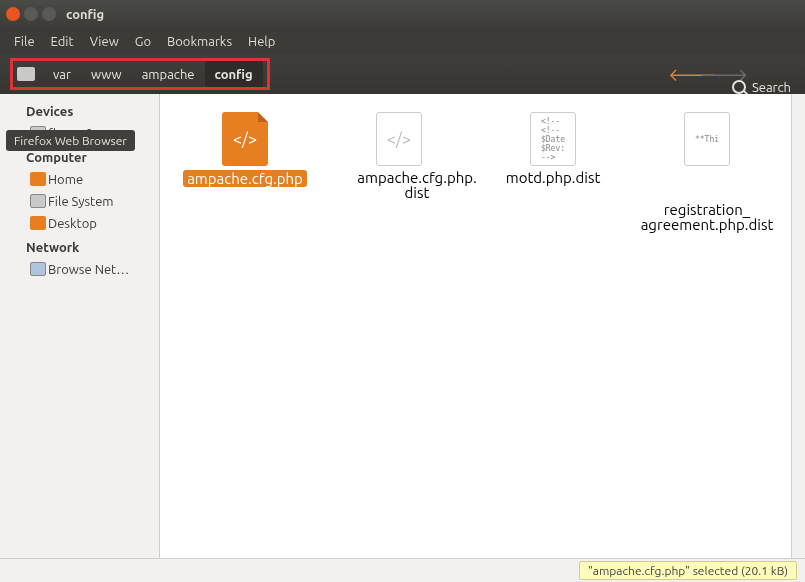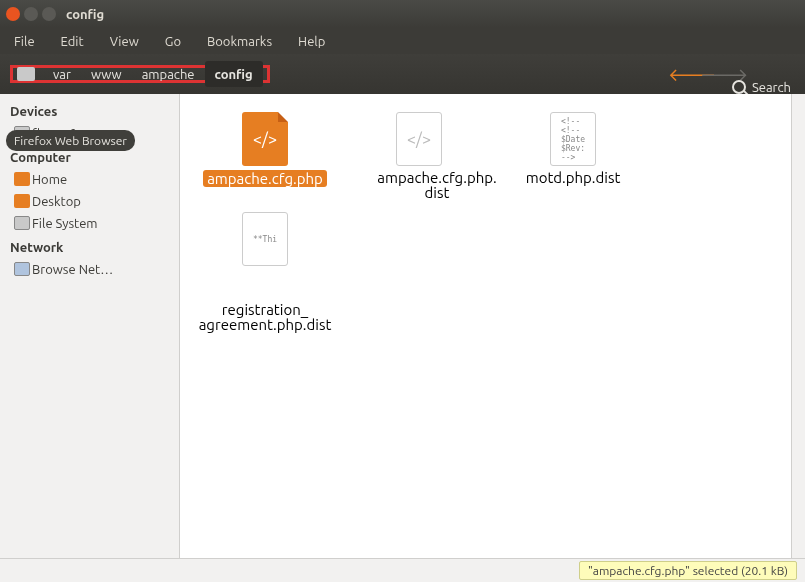--- a/index.html
+++ b/index.html
@@ -4,36 +4,36 @@
 <style>
   * { box-sizing: border-box; margin: 0; padding: 0; }
   body { font-family: Ubuntu, "Liberation Sans", sans-serif; font-size: 13px; background: #fff; width: 805px; height: 582px; overflow: hidden; position: relative; }
   .titlebar { background: linear-gradient(#4a4a46, #3c3b37); height: 28px; display: flex; align-items: center; padding: 0 6px; color: #dfdbd2; }
   .win-btns { display: flex; gap: 4px; margin-right: 10px; }
   .win-btn { width: 14px; height: 14px; border-radius: 50%; display: inline-block; }
   .win-close { background: #e95420; }
   .win-min { background: #5a5955; }
   .win-max { background: #5a5955; }
   .title-text { font-weight: bold; font-size: 13px; }
-  .menubar { background: #3c3b37; height: 26px; display: flex; align-items: center; padding: 0 6px; gap: 10px; color: #dfdbd2; }
+  .menubar { background: #3c3b37; height: 26px; display: flex; align-items: center; padding: 0 6px; gap: 0; color: #dfdbd2; }
   .menu-item { padding: 3px 8px; cursor: default; }
   .toolbar { background: linear-gradient(#3f3e3a, #363531); height: 40px; display: flex; align-items: center; padding: 0 6px; position: relative; }
-  .breadcrumb-wrap { border: 3px solid #d33; display: flex; align-items: center; height: 18px; padding: 0 4px; margin-left: 4px; }
+  .breadcrumb-wrap { border: 3px solid #d33; display: flex; align-items: center; height: 32px; padding: 0 4px; margin-left: 4px; }
   .bc-icon { width: 18px; height: 14px; background: #c9c9c9; border-radius: 2px; margin-right: 8px; display: inline-block; position: relative; }
   .bc-seg { color: #e6e4df; padding: 6px 10px; font-size: 13px; }
   .bc-seg.current { background: #2d2c29; border-radius: 3px; font-weight: bold; }
   .toolbar-right { margin-left: auto; display: flex; align-items: center; gap: 10px; padding-right: 8px; }
   .nav-arrow { font-size: 18px; width: 22px; text-align: center; }
   .nav-back { color: #e67e22; }
   .nav-fwd { color: #6b6a66; }
   .search-btn { display: flex; align-items: center; gap: 6px; color: #e6e4df; margin-top: 25px; }
   .search-icon { width: 14px; height: 14px; border: 2px solid #e6e4df; border-radius: 50%; position: relative; display: inline-block; }
   .search-icon::after { content: ''; position: absolute; width: 6px; height: 2px; background: #e6e4df; transform: rotate(45deg); right: -5px; bottom: -2px; }
   .content { display: flex; height: calc(582px - 28px - 26px - 40px - 24px); }
-  .sidebar { width: 180px; background: #f2f1f0; border-right: 1px solid #d0cfcd; padding: 4px 0; overflow-y: auto; }
+  .sidebar { width: 160px; background: #f2f1f0; border-right: 1px solid #d0cfcd; padding: 4px 16px; overflow-y: auto; }
   .sb-heading { font-weight: bold; padding: 6px 10px 4px; color: #3c3b37; font-size: 13px; }
   .sb-item { display: flex; align-items: center; gap: 2px; padding: 4px 10px 4px 14px; color: #3c3b37; }
   .sb-icon { width: 16px; height: 14px; display: inline-block; }
   .sb-floppy { background: #c9c9c9; border: 1px solid #888; border-radius: 2px; }
   .sb-home { background: #e67e22; border-radius: 2px; }
   .sb-desktop { background: #e67e22; border-radius: 2px; }
   .sb-fs { background: #c9c9c9; border: 1px solid #888; border-radius: 2px; }
   .sb-trash { background: #e0e0e0; border: 1px solid #888; border-radius: 2px; }
   .sb-net { background: #b0c4de; border: 1px solid #888; border-radius: 2px; }
   .main { flex: 1; background: #fff; position: relative; }
@@ -42,21 +42,21 @@
   .file-icon { width: 46px; height: 54px; margin-bottom: 4px; display: flex; align-items: center; justify-content: center; position: relative; font-size: 11px; }
   .file-icon.code-sel { background: #e67e22; border-radius: 3px; color: #fff; font-size: 16px; }
   .file-icon.code-sel::before { content: ''; position: absolute; top: 0; right: 0; border-top: 10px solid #fff; border-left: 10px solid #c75f14; }
   .file-icon.code { background: #fff; border: 1px solid #ccc; border-radius: 3px; color: #bbb; font-size: 16px; }
   .file-icon.txt { background: #fff; border: 1px solid #ccc; border-radius: 3px; color: #888; font-family: monospace; font-size: 8px; line-height: 9px; padding: 4px; white-space: pre; text-align: left; }
   .file-label { font-size: 15px; line-height: 15px; max-width: 140px; }
   .file-label.selected { background: #e67e22; color: #fff; padding: 1px 4px; border-radius: 3px; display: inline-block; }
   .scrollbar { position: absolute; right: 0; top: 0; width: 14px; height: 100%; background: #f2f1f0; border-left: 1px solid #d0cfcd; }
   .statusbar { height: 24px; background: #f2f1f0; border-top: 1px solid #d0cfcd; display: flex; align-items: center; justify-content: flex-end; padding: 0 8px; }
   .status-pill { background: #fefcba; border: 1px solid #cfcf8a; color: #444; padding: 2px 8px; font-size: 12px; border-radius: 2px; }
-  .tooltip { position: absolute; top: 130px; left: 6px; background: #403f3b; color: #e6e4df; padding: 4px 8px; font-size: 12px; border-radius: 10px; z-index: 10; }
+  .tooltip { position: absolute; top: 130px; left: 6px; background: #403f3b; color: #e6e4df; padding: 4px 8px; font-size: 12px; border-radius: 3px; z-index: 10; }
 </style>
 </head>
 <body>
 
 <div class="titlebar">
   <div class="win-btns">
     <span class="win-btn win-close"></span>
     <span class="win-btn win-min"></span>
     <span class="win-btn win-max"></span>
   </div>
@@ -96,26 +96,26 @@
     <div class="sb-item">
       <span class="sb-icon sb-floppy"></span>
       <span>floppy0</span>
     </div>
     <div class="sb-heading" style="position:relative;">Computer</div>
     <div class="sb-item">
       <span class="sb-icon sb-home"></span>
       <span>Home</span>
     </div>
     <div class="sb-item">
+      <span class="sb-icon sb-fs"></span>
+      <span>File System</span>
+    </div>
+    <div class="sb-item">
       <span class="sb-icon sb-desktop"></span>
       <span>Desktop</span>
-    </div>
-    <div class="sb-item">
-      <span class="sb-icon sb-fs"></span>
-      <span>File System</span>
     </div>
     <div class="sb-heading">Network</div>
     <div class="sb-item">
       <span class="sb-icon sb-net"></span>
       <span>Browse Net…</span>
     </div>
   </div>
 
   <div class="main">
     <div class="file-grid">

